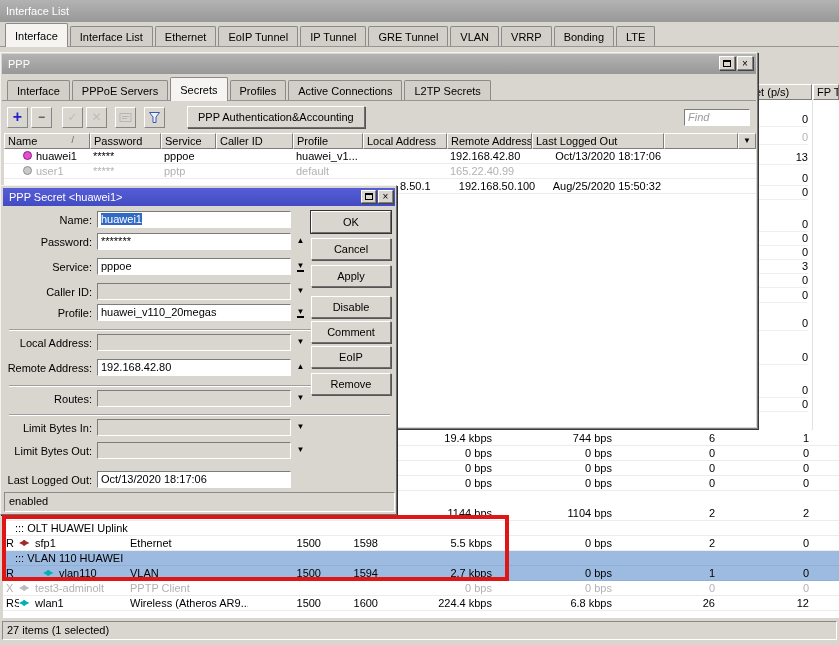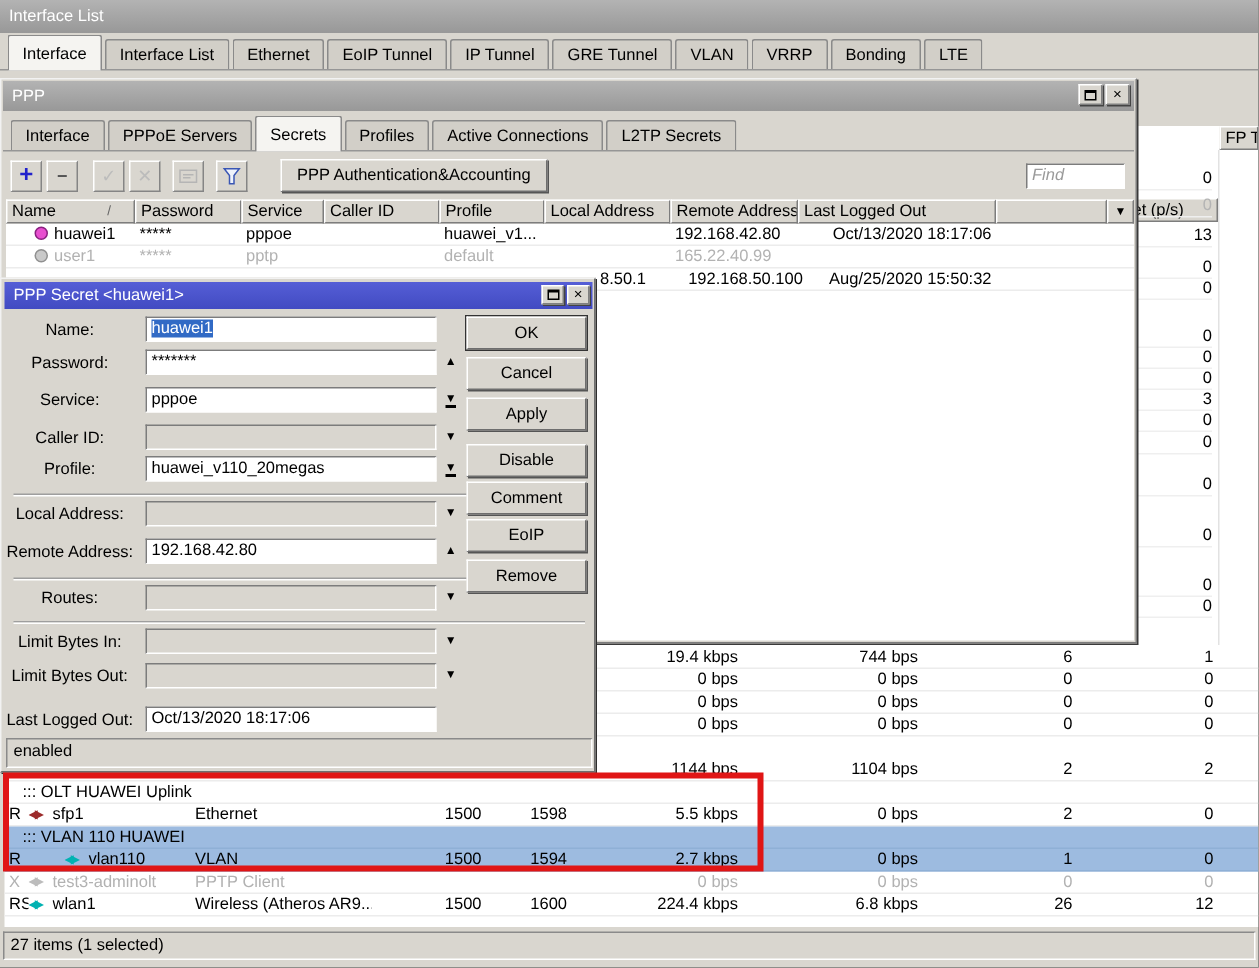--- a/index.html
+++ b/index.html
@@ -79,21 +79,21 @@
   .sort-glyph { float:right; color:#666; font-size:9px; margin-right:12px; }
   .secret-dot { position:absolute; width:9px; height:9px; top:2px; border-radius:50%;
                 background:#e84fd0; border:1px solid #8a2080; }
   .secret-dot.gray { background:#c9c9c9; border-color:#909090; }
 
   
   .dialog { position:absolute; left:0; top:185px; width:397px; height:330px; background:#d9d6cf;
             border:1px solid #6e6e6e; border-top-color:#f2f2f2; border-left-color:#f2f2f2;
             box-shadow:1px 1px 0 #2e2e2e; z-index:20; }
   .dlg-title { top:2px; left:2px; width:392px; height:18px; }
-  .dlg-label { position:absolute; left:0; width:91px; text-align:center; height:16px; line-height:16px; }
+  .dlg-label { position:absolute; left:0; width:91px; text-align:right; height:16px; line-height:16px; }
   .dlg-field { position:absolute; left:96px; width:194px; height:17px; background:#fff;
                border:1px solid #7c7c7c; border-bottom-color:#fff; border-right-color:#fff;
                padding:1px 3px; line-height:13px; overflow:hidden; }
   .dlg-field.disabled { background:#d9d6cf; }
   .dlg-field .sel { background:#316ac5; color:#fff; }
   .dlg-arrow { position:absolute; left:293px; width:13px; height:17px; font-size:8px;
                text-align:center; line-height:16px; }
   .dlg-arrow .combo { border-bottom:2px solid #000; padding-bottom:0px; }
   .dlg-sep { position:absolute; left:8px; width:381px; height:2px;
              border-top:1px solid #9e9e9e; border-bottom:1px solid #fff; }
@@ -123,21 +123,21 @@
       <div class="tab">EoIP Tunnel</div>
       <div class="tab">IP Tunnel</div>
       <div class="tab">GRE Tunnel</div>
       <div class="tab">VLAN</div>
       <div class="tab">VRRP</div>
       <div class="tab">Bonding</div>
       <div class="tab">LTE</div>
     </div>
 
   <div class="bg-table">
-    <div class="hcell" style="left:748px;top:0;width:61px;margin-top:48px;">
+    <div class="hcell" style="left:748px;top:0;width:61px;">
       <span>et (p/s)</span>
     </div>
     <div class="hcell" style="left:810px;top:0;width:26px;">
       <span>FP T</span>
     </div>
     <div class="vline"></div>
     <div id="right-strip">
         <div class="strip-row" style="top: 29px;">0</div>
         <div class="strip-row dim" style="top: 47px;">0</div>
         <div class="strip-row" style="top: 67px;">13</div>

